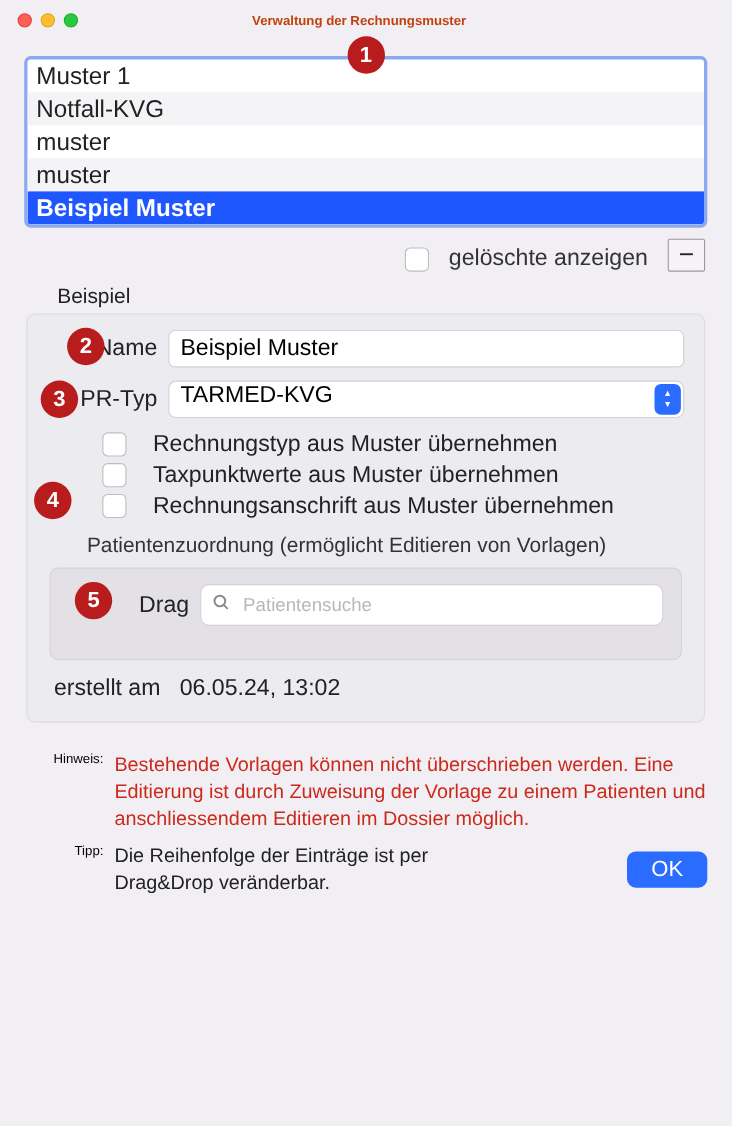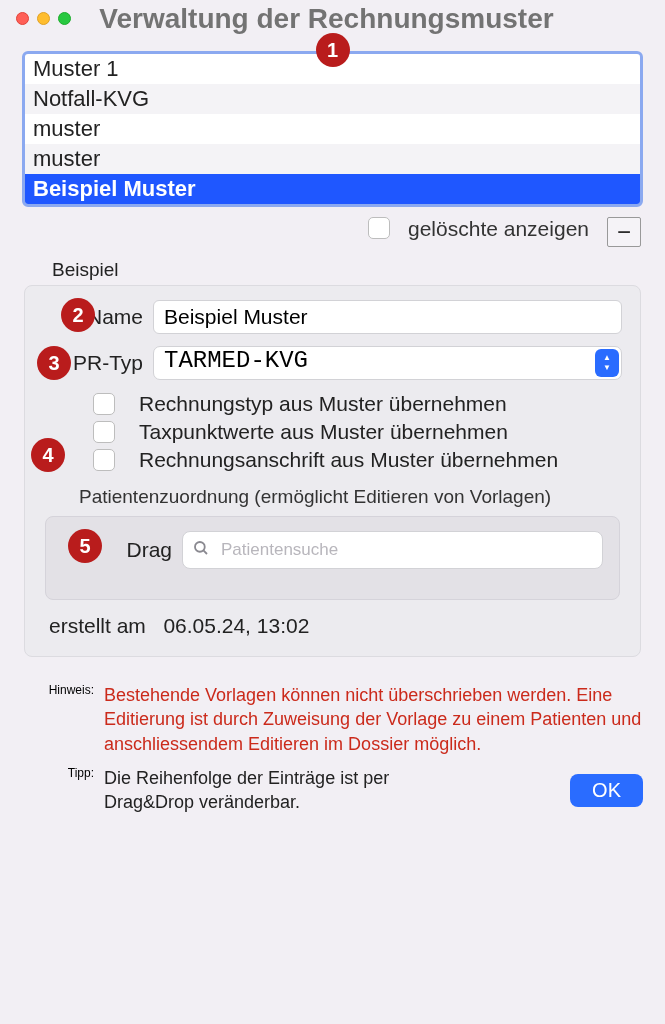--- a/index.html
+++ b/index.html
@@ -20,22 +20,22 @@
 .traffic-lights { display: flex; gap: 8px; }
 .tl { width: 13px; height: 13px; border-radius: 50%; }
 .tl.red { background: #ff5f57; border: 0.5px solid #e24238; }
 .tl.yellow { background: #ffbd2e; border: 0.5px solid #e0a124; }
 .tl.green { background: #28c840; border: 0.5px solid #1dad2c; }
 .window-title {
   position: absolute;
   left: 0; right: 12px;
   text-align: center;
   font-weight: 700;
-  font-size: 28px;
-  color: #737373;
+  font-size: 12px;
+  color: #c2410c;
 }
 .content { padding: 16px 22px 0; }
 .listbox-wrap { position: relative; }
 .listbox {
   border: 3px solid #8ba9f0;
   border-radius: 6px;
   background: #fff;
   overflow: hidden;
 }
 .list-item {
@@ -58,21 +58,21 @@
   font-weight: 700;
   font-size: 20px;
   display: flex;
   align-items: center;
   justify-content: center;
   z-index: 10;
 }
 .badge1 { top: -18px; left: 50%; transform: translateX(-50%); }
 .under-list {
   display: flex;
-  align-items: flex-start;
+  align-items: flex-end;
   justify-content: flex-end;
   gap: 18px;
   padding: 10px 2px 6px;
 }
 .cb {
   appearance: none;
   width: 22px; height: 22px;
   border: 1px solid #bdbdbd;
   border-radius: 5px;
   background: #fff;
@@ -122,23 +122,23 @@
 .select-wrap {
   flex: 1;
   position: relative;
 }
 .select {
   width: 100%;
   height: 34px;
   border: 1px solid #d2d2d6;
   border-radius: 7px;
   background: #fff;
-  font-size: 24px;
+  font-size: 21px;
   padding: 0 36px 12px 10px;
-  font-family: Liberation Mono, monospace;
+  font-family: Liberation Sans, sans-serif;
   appearance: none;
 }
 .select-stepper {
   position: absolute;
   right: 3px; top: 3px;
   width: 24px; height: 28px;
   border-radius: 6px;
   background: #2a6cff;
   display: flex; flex-direction: column;
   align-items: center; justify-content: center;

